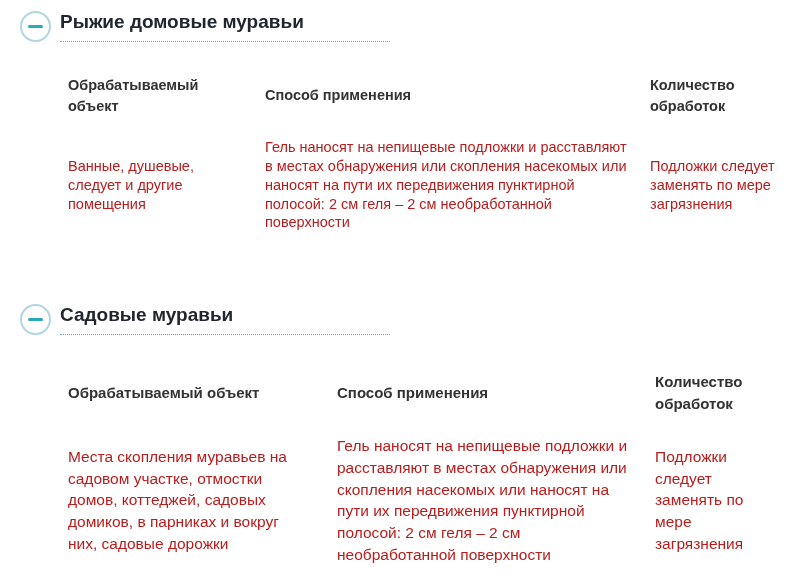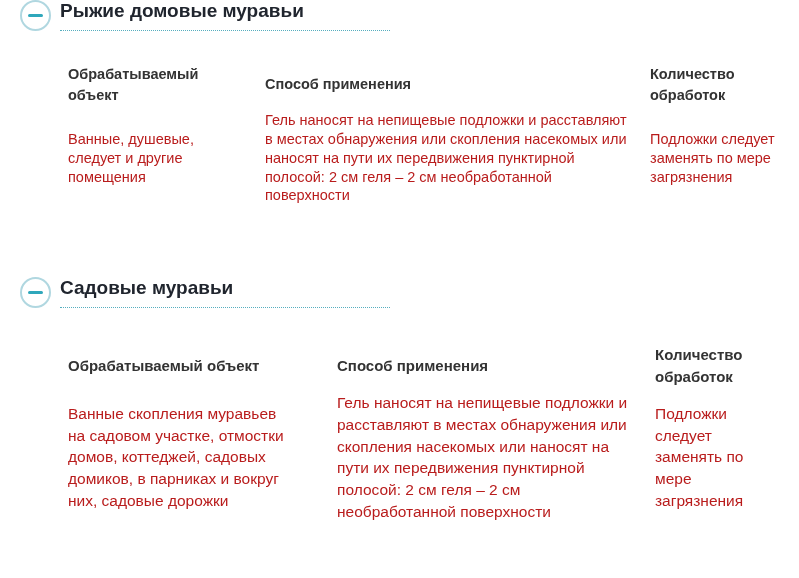--- a/index.html
+++ b/index.html
@@ -5,20 +5,21 @@
   * { margin: 0; padding: 0; box-sizing: border-box; }
   html, body { background: #ffffff; }
   body { font-family: "Liberation Sans", "DejaVu Sans", sans-serif; }
 
   .page {
     position: relative;
     width: 799px;
     height: 578px;
     background: #ffffff;
     overflow: hidden;
+    padding-top: 11px;
   }
 
   
   .section-header {
     display: flex;
     align-items: center;
     gap: 9px;
     padding-left: 20px;
   }
   .collapse-icon {
@@ -48,20 +49,21 @@
     min-width: 330px;
     padding-bottom: 7px;
     border-bottom: 1px dotted #56aebf;
     cursor: pointer;
   }
 
   
   .table {
     display: grid;
     padding-left: 68px;
+    row-gap: 16px;
     align-items: center;
   }
   .table-1 { grid-template-columns: 197px 385px 146px; margin-top: 28px; }
   .table-2 { grid-template-columns: 269px 318px 140px; margin-top: 32px; }
 
   .th {
     font-weight: 700;
     color: #333333;
     min-height: 52px;
     display: flex;
@@ -111,19 +113,19 @@
         <span class="minus-bar"></span>
       </span>
       <h2 class="section-title">Садовые муравьи</h2>
     </div>
 
     <div class="table table-2">
       <div class="th col-1">Обрабатываемый объект</div>
       <div class="th col-2">Способ применения</div>
       <div class="th col-3">Количество обработок</div>
 
-      <div class="td col-1">Ванные скопления муравьев на садовом участке, отмостки домов, коттеджей, садовых домиков, в парниках и вокруг них, садовые дорожки</div>
+      <div class="td col-1">Места скопления муравьев на садовом участке, отмостки домов, коттеджей, садовых домиков, в парниках и вокруг них, садовые дорожки</div>
       <div class="td col-2">Гель наносят на непищевые подложки и расставляют в местах обнаружения или скопления насекомых или наносят на пути их передвижения пунктирной полосой: 2 см геля – 2 см необработанной поверхности</div>
       <div class="td col-3">Подложки следует заменять по мере загрязнения</div>
     </div>
   </section>
 
 </div>
 
 </body></html>

